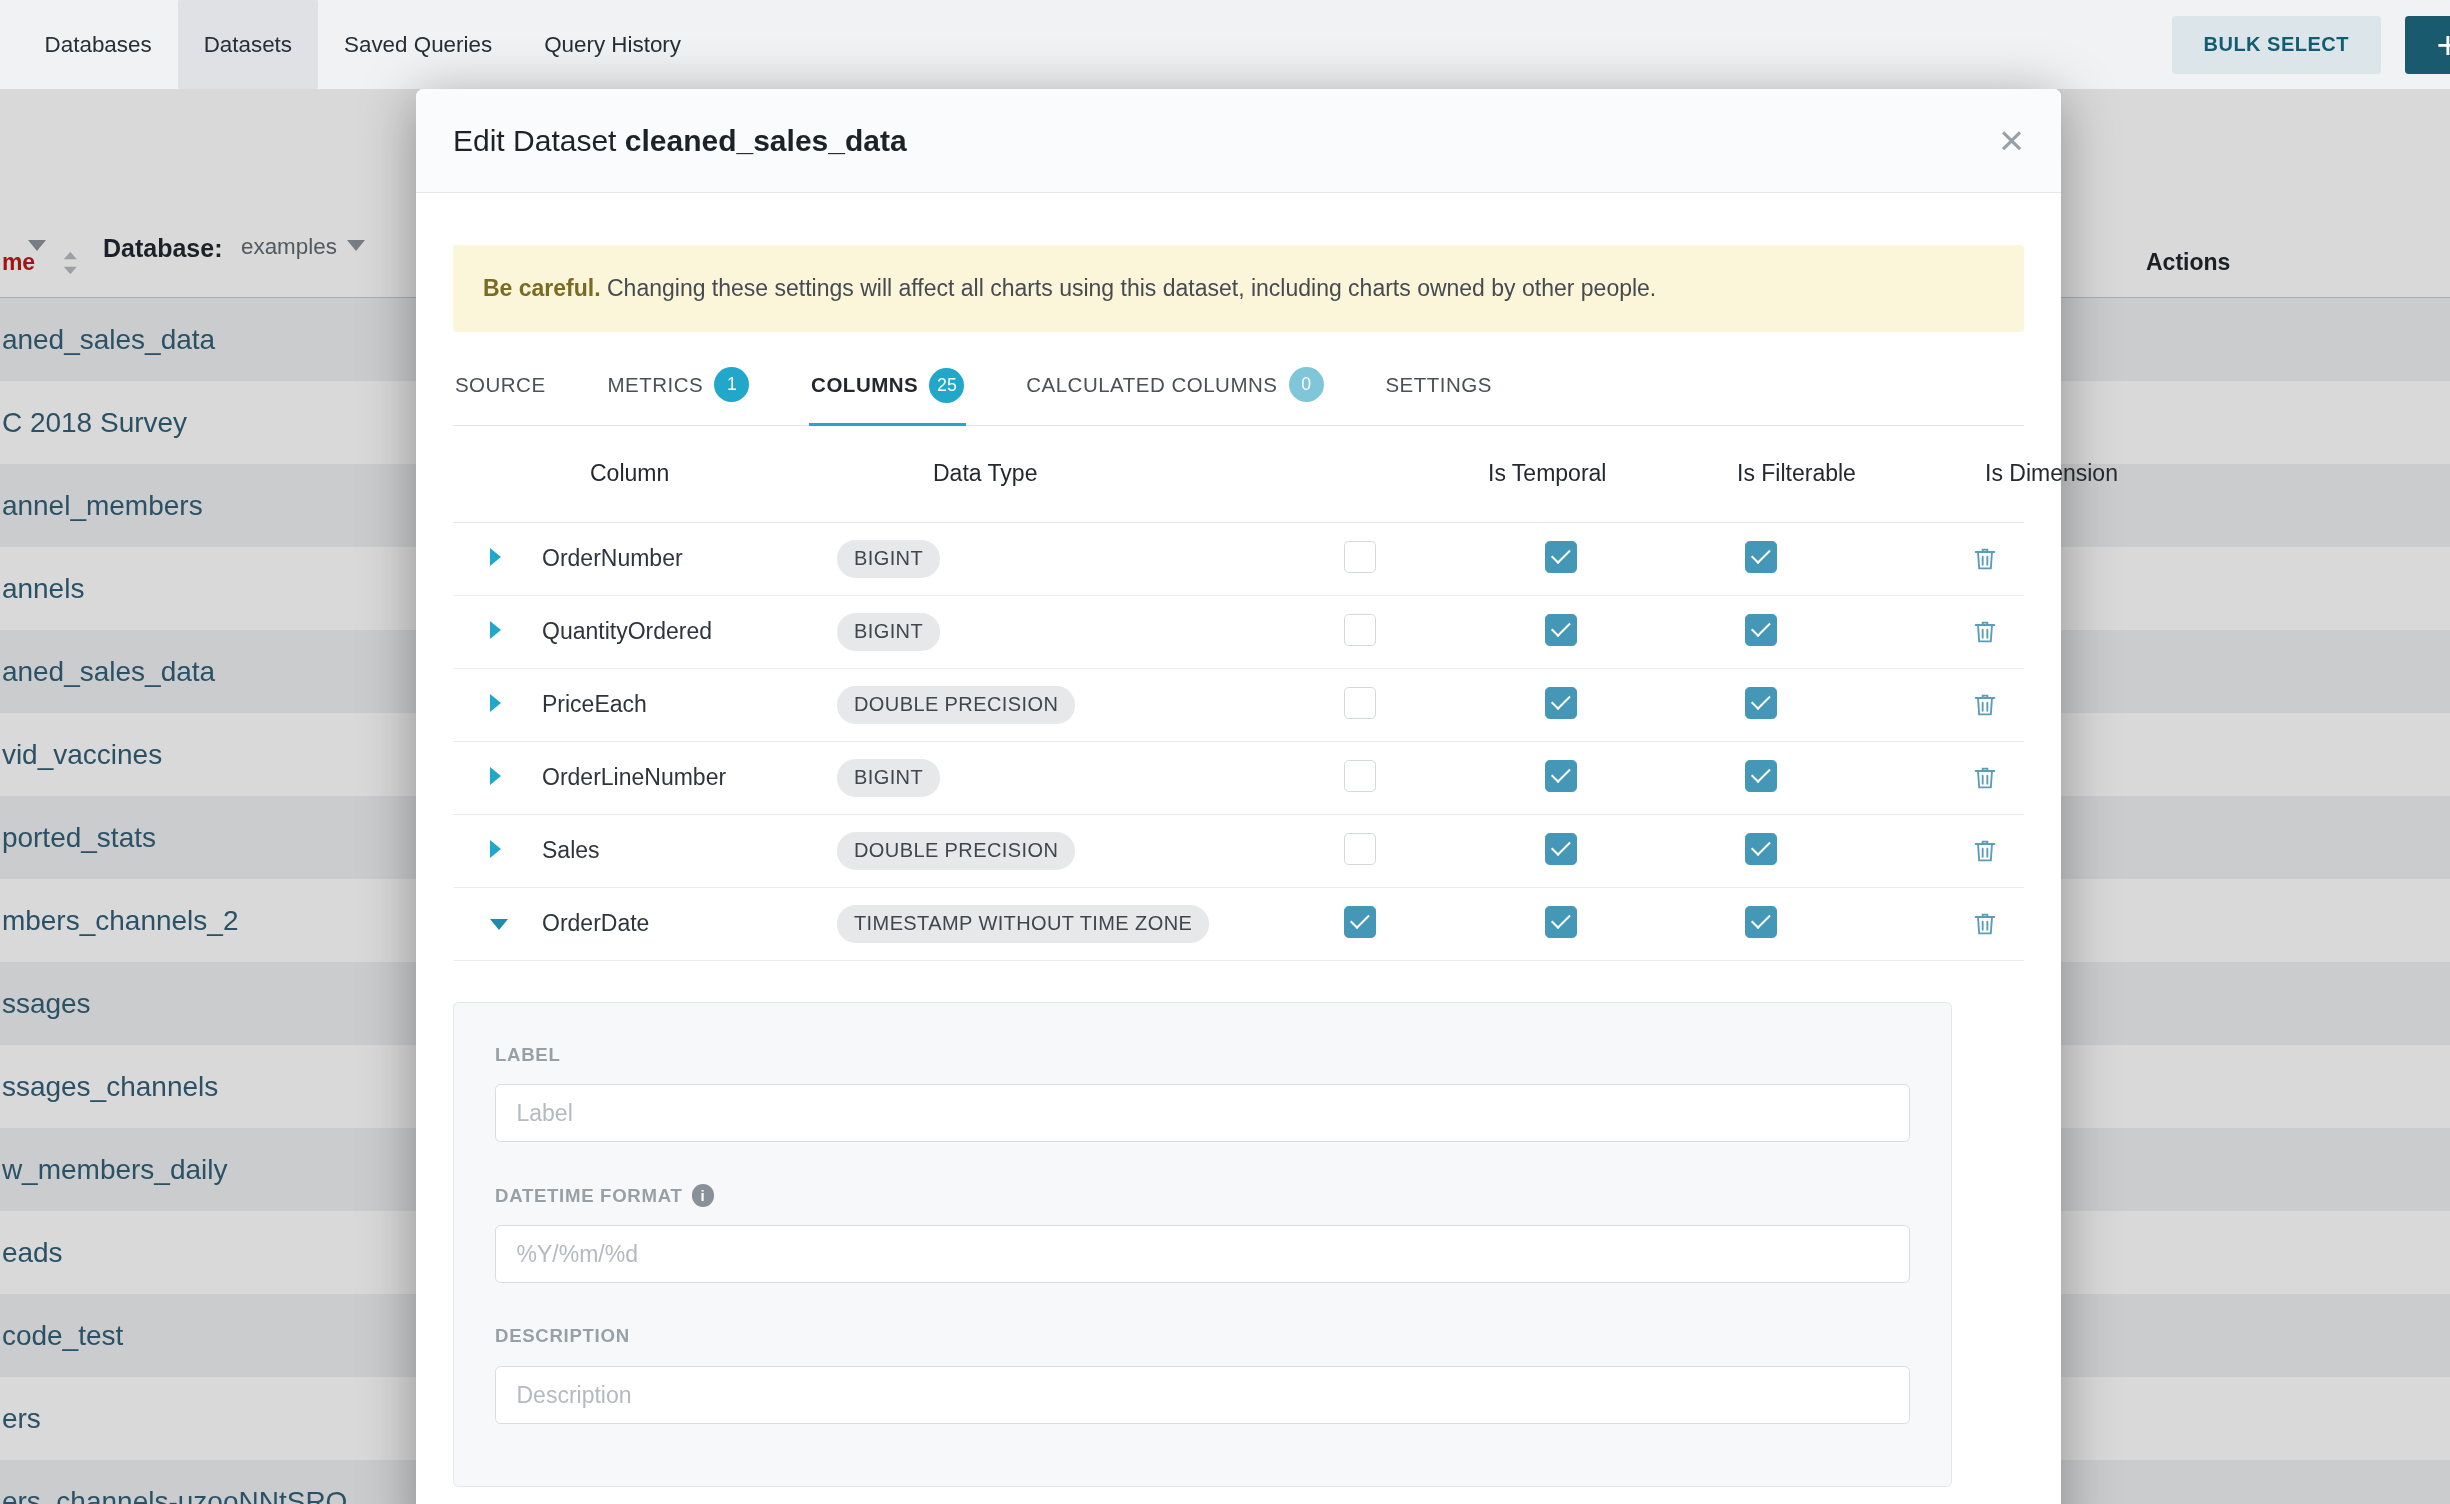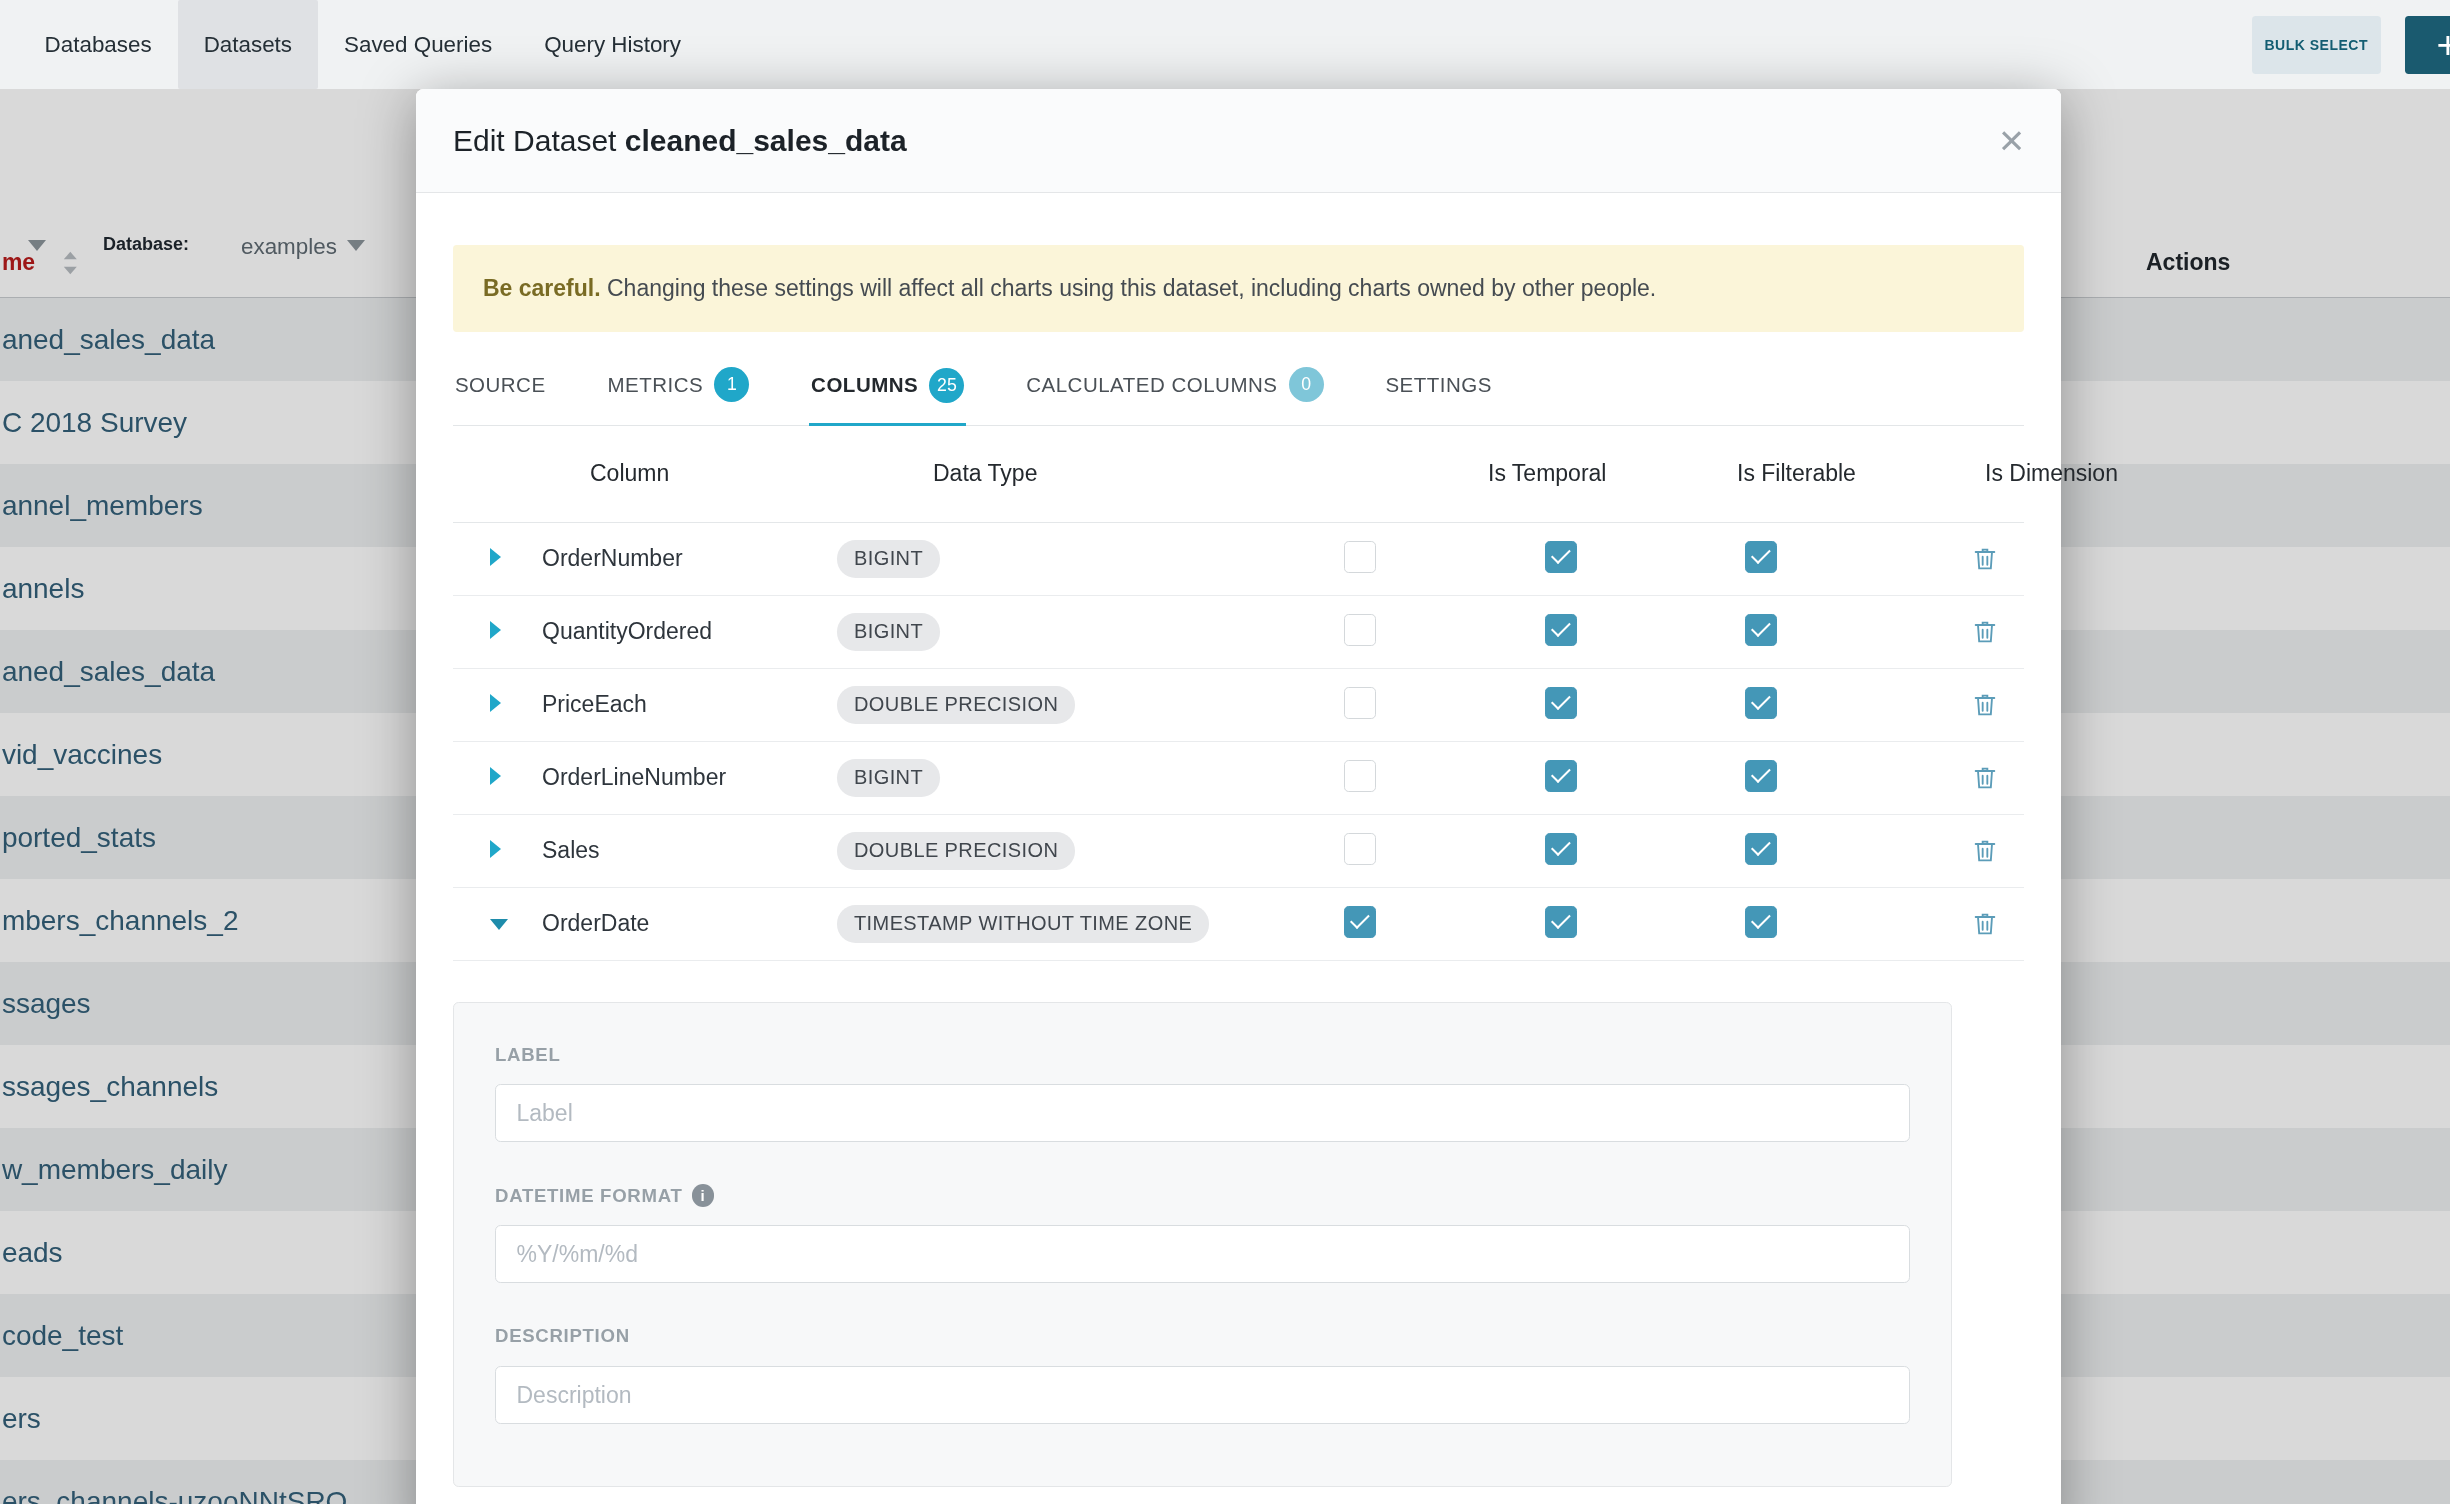--- a/index.html
+++ b/index.html
@@ -6,21 +6,21 @@
   html,body { width:2450px; height:1505px; }
   body { font-family:"Liberation Sans", sans-serif; overflow:hidden; background:#fff; }
   .page { position:relative; width:2450px; height:1505px; overflow:hidden; background:#fff; }
 
   
   .under { position:absolute; inset:0; background:#fff; z-index:1; }
 
   .filter-bar { position:absolute; top:89px; left:0; right:0; height:138px; }
   .caret-down-sm { width:0;height:0;border-left:9.3px solid transparent;border-right:9.3px solid transparent;border-top:11.2px solid #8b949b; display:inline-block; }
   .f-caret1 { position:absolute; left:28px; top:151px; }
-  .f-dblabel { position:absolute; left:103px; top:145px; font-size:18px; font-weight:700; color:#1f2730; }
+  .f-dblabel { position:absolute; left:103px; top:145px; font-size:25px; font-weight:700; color:#1f2730; }
   .f-dbvalue { position:absolute; left:241px; top:145px; font-size:22.4px; color:#5f6a72; }
   .f-caret2 { position:absolute; left:347px; top:151px; }
 
   .bg-header { position:absolute; top:227px; left:0; right:0; height:71px; border-bottom:0.9px solid #c9cdd0; }
   .bg-header .nh { position:absolute; left:1.9px; top:0; height:71px; display:flex; align-items:center; font-size:23px; font-weight:700; color:#b91c1c; }
   .bg-header .nh svg { margin-left:26px; }
   .bg-header .ah { position:absolute; left:2146px; top:0; height:71px; display:flex; align-items:center; font-size:23px; font-weight:700; color:#20262c; }
 
   .bg-rows { position:absolute; top:298px; left:0; right:0; }
   .bg-row { height:83px; display:flex; align-items:center; padding-left:1.9px; }
@@ -29,21 +29,21 @@
   .bg-row a { font-size:28px; color:#33607a; text-decoration:none; }
 
   
   .mask { position:absolute; inset:0; background:rgba(0,0,0,0.15); z-index:5; }
 
   
   .navbar { position:absolute; top:0; left:0; right:0; height:89px; background:#f0f2f3; z-index:10; display:flex; align-items:center; padding-left:18.6px; }
   .nav-item { height:89px; display:flex; align-items:center; padding:0 26px; font-size:22.4px; color:#252f36; cursor:pointer; }
   .nav-item.active { background:#dfe1e4; border-radius:1.9px; }
   .nav-spacer { flex:1; }
-  .bulk-btn { height:58px; padding:0 13px; background:#dce5ea; color:#135d72; font-size:14px; font-weight:700; letter-spacing:0.5px; border:none; border-radius:3.7px; margin-right:24px; display:flex; align-items:center; cursor:pointer; }
+  .bulk-btn { height:58px; padding:0 32px; background:#dce5ea; color:#135d72; font-size:20px; font-weight:700; letter-spacing:0.5px; border:none; border-radius:3.7px; margin-right:24px; display:flex; align-items:center; cursor:pointer; }
   .add-btn { height:58px; width:86px; background:#1a5a6f; color:#fff; font-size:39px; font-weight:400; border:none; border-radius:3.7px; margin-right:-41px; display:flex; align-items:center; justify-content:center; cursor:pointer; line-height:1; }
 
   
   .modal { position:absolute; top:89px; left:416px; width:1645px; height:1454px; background:#fff; border-radius:7.5px; box-shadow:0 9.3px 56px rgba(0,0,0,0.35); z-index:20; }
   .modal-header { height:104px; padding:0 37px; display:flex; align-items:center; border-bottom:0.9px solid #e4e6e8; background:#fafbfc; border-radius:7.5px 7.5px 0 0; }
   .modal-title { font-size:30px; color:#1c2228; font-weight:400; }
   .modal-title b { font-weight:700; }
   .modal-close { margin-left:auto; font-size:43px; color:#99a1a8; font-weight:300; line-height:1; cursor:pointer; }
 
   .modal-body { padding:0 37px; }

